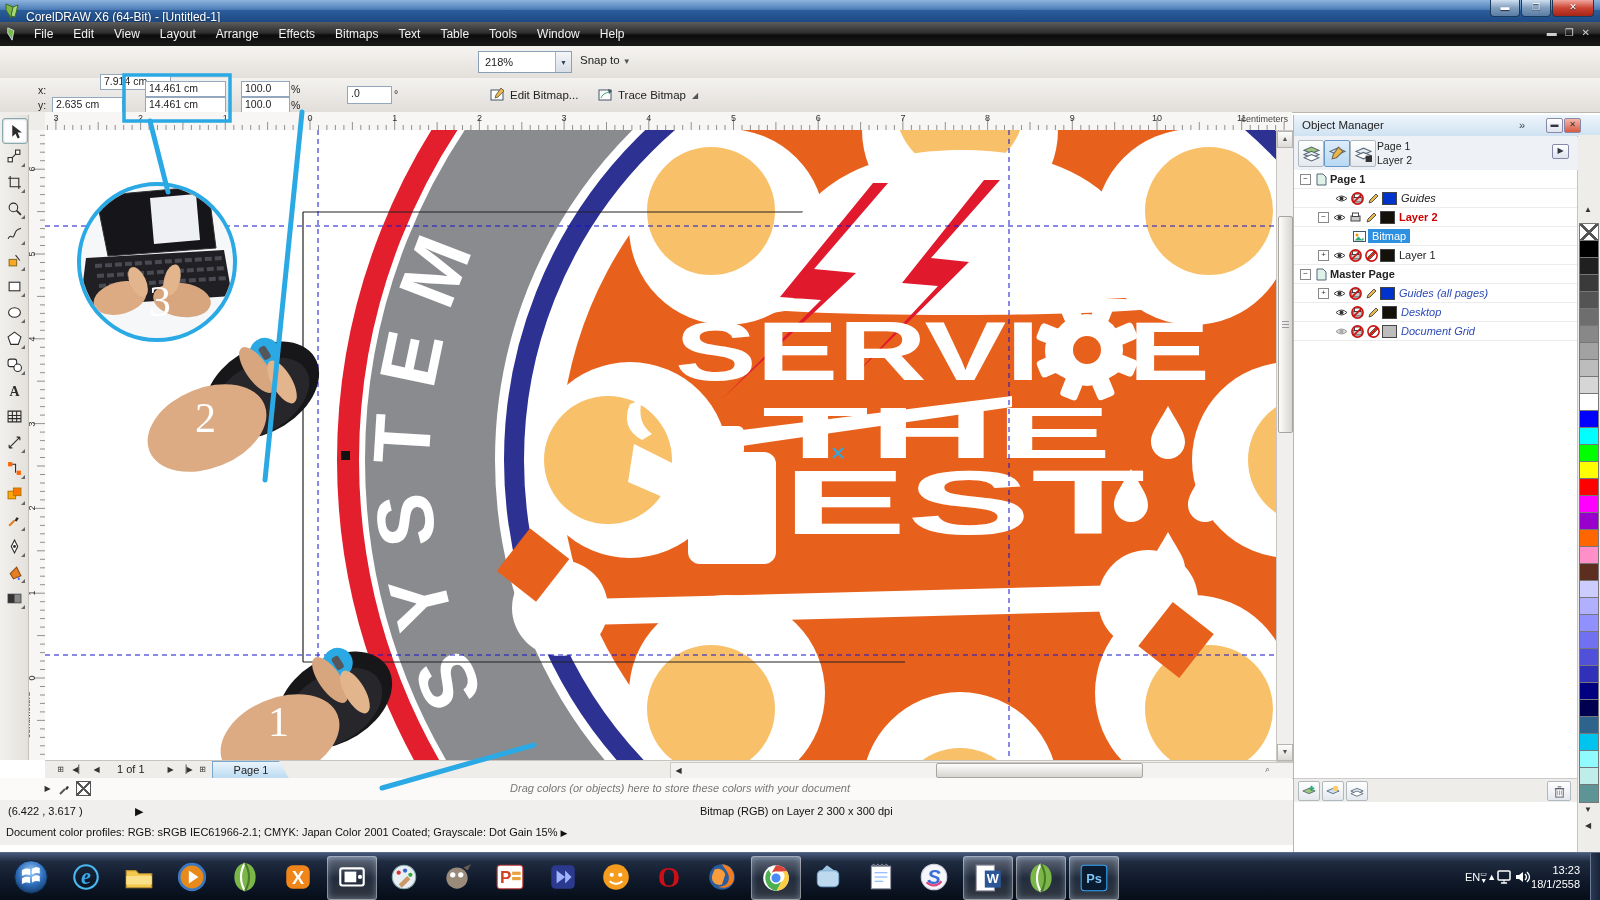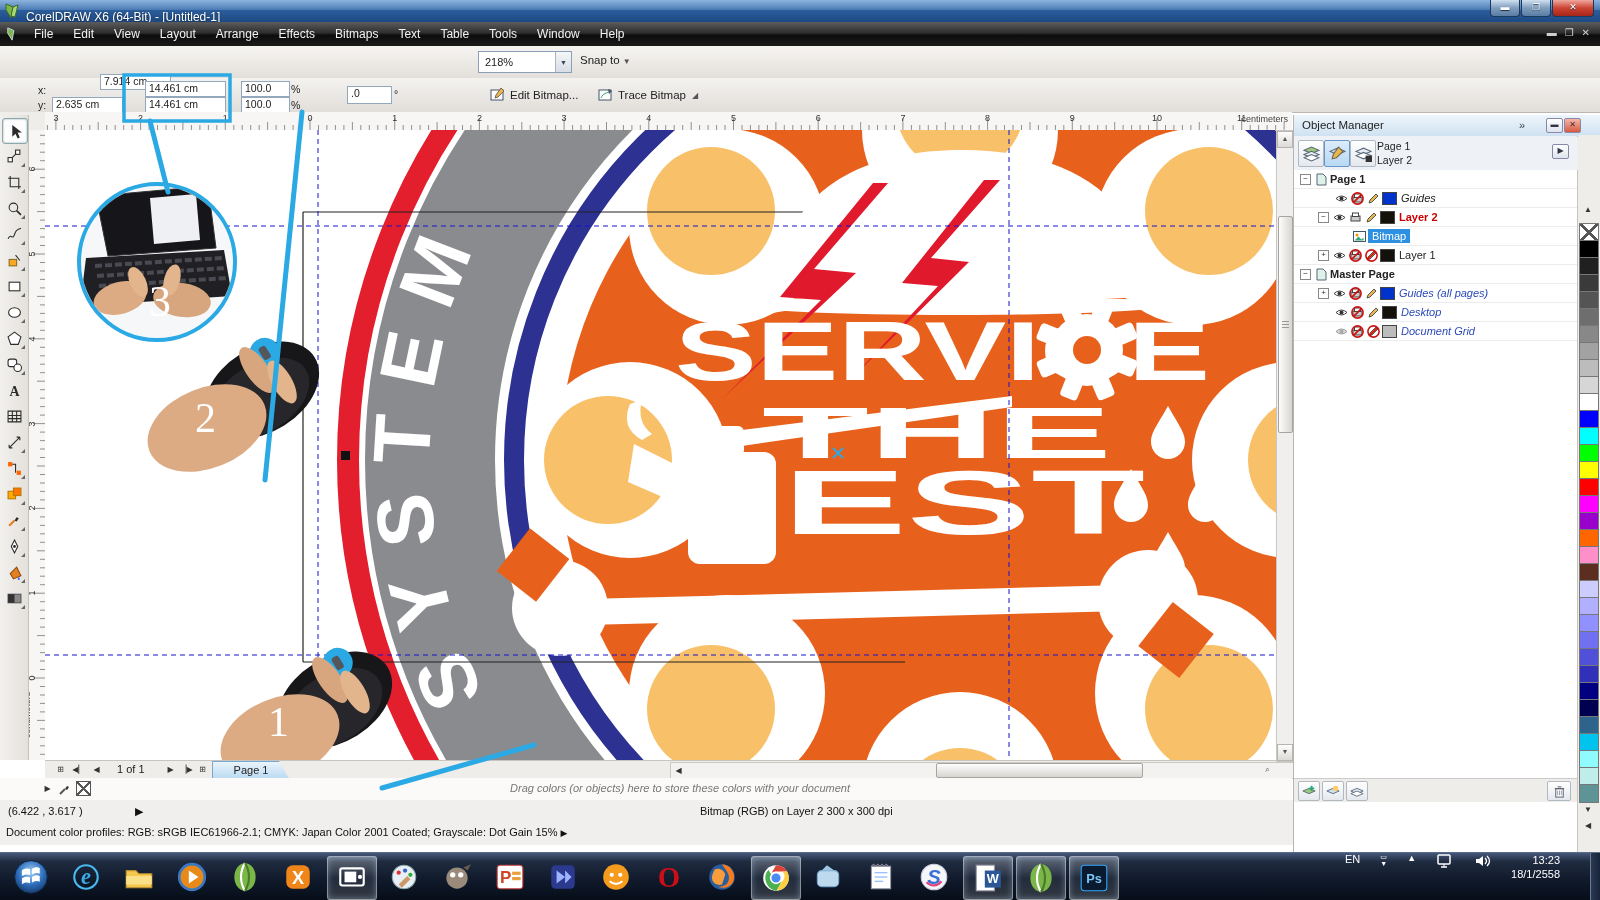--- a/index.html
+++ b/index.html
@@ -74,21 +74,21 @@
   .xswatch{width:13px;height:13px;border:1px solid #555;background:
      linear-gradient(45deg,transparent 44%,#555 44%,#555 56%,transparent 56%),
      linear-gradient(-45deg,transparent 44%,#555 44%,#555 56%,transparent 56%),#fff;}
   
   .taskbar{left:0;top:852px;width:1600px;height:48px;
     background:linear-gradient(180deg,#46587a 0%,#1f2b40 18%,#101a2b 55%,#060d18 100%);
     border-top:1px solid #5a6c8c;}
   .tb-item{position:absolute;top:3px;width:48px;height:42px;display:flex;align-items:center;justify-content:center;border-radius:3px;}
   .tb-item.active{background:linear-gradient(rgba(255,255,255,.28),rgba(255,255,255,.08) 50%,rgba(255,255,255,.18));
     border:1px solid rgba(255,255,255,.45);box-shadow:inset 0 0 6px rgba(180,220,255,.4);}
-  .tray{position:absolute;right:10px;top:0;height:48px;display:flex;gap:20px;color:#fff;}
+  .tray{position:absolute;right:10px;top:0;height:48px;display:flex;align-items:center;gap:0;color:#fff;}
   .clock{font-size:11px;text-align:right;line-height:14px;}
   .showdesk{position:absolute;right:0;top:0;width:9px;height:48px;background:linear-gradient(90deg,#2a3850,#18243a);border-left:1px solid #6a7a94;}
   
   .docker{left:1293px;top:115px;width:307px;height:740px;background:#f0efec;border-left:1px solid #b8b5b0;}
   .om-head{position:absolute;left:0;top:0;width:100%;height:21px;background:linear-gradient(#eef5fb,#cfe2f2);
     border-bottom:1px solid #a8c0d8;font-size:11.5px;line-height:20px;}
   .om-headbtn{position:absolute;top:3px;width:15px;height:13px;border:1px solid #88a;border-radius:2px;
     background:linear-gradient(#fff,#dde4ec);font-size:8px;line-height:11px;text-align:center;color:#334;}
   .om-tools{position:absolute;left:0;top:21px;width:283px;height:34px;background:#eef2f6;border-bottom:1px solid #ccc;}
   .om-tbtn{position:absolute;top:4px;width:24px;height:25px;border:1px solid #b0b8c0;border-radius:2px;

